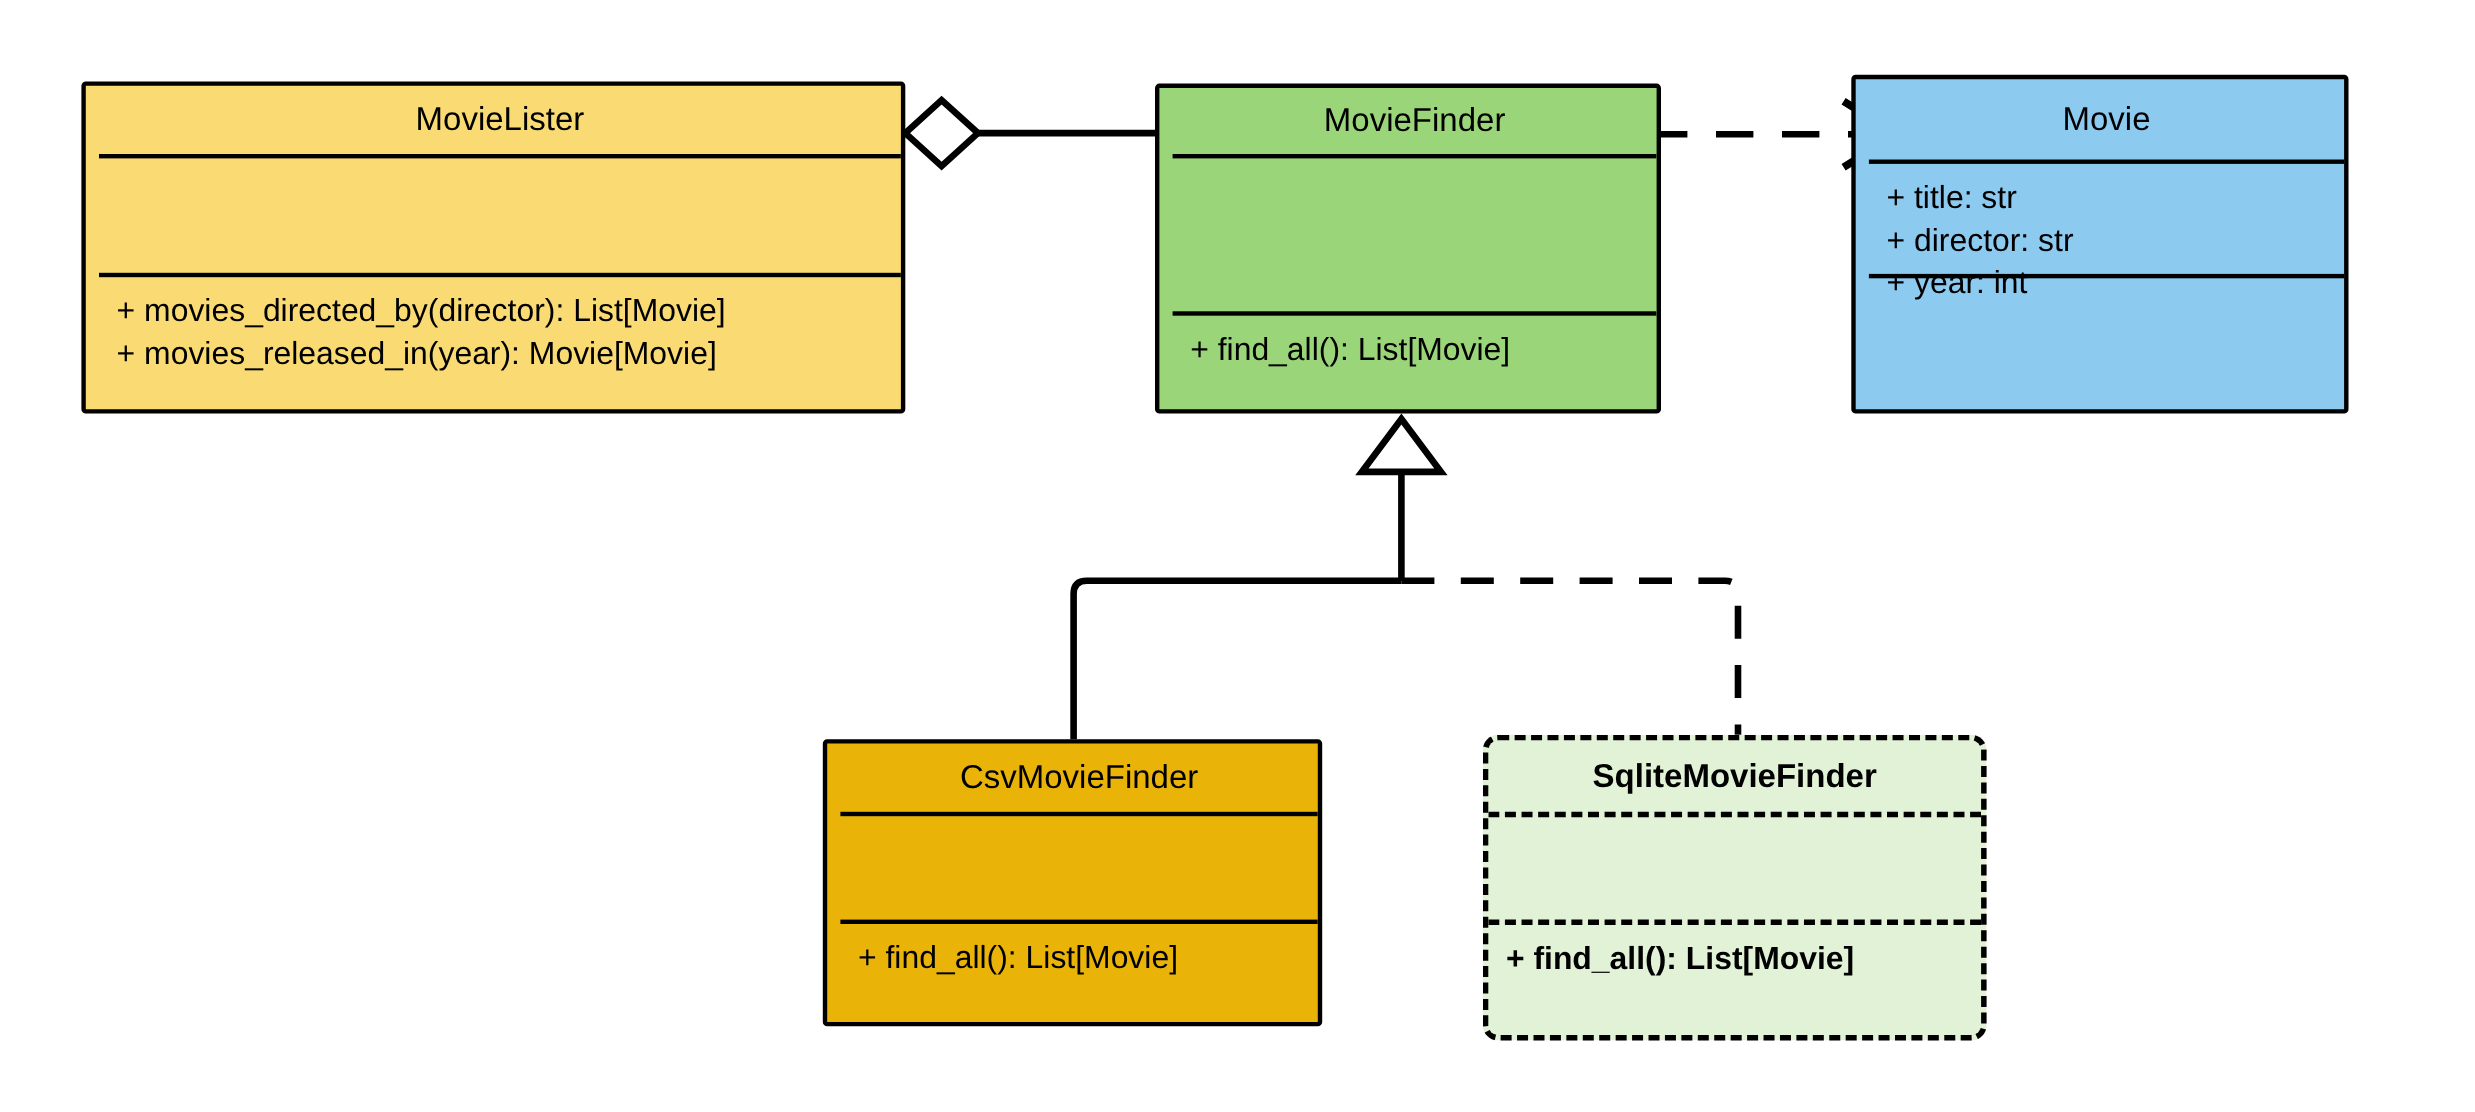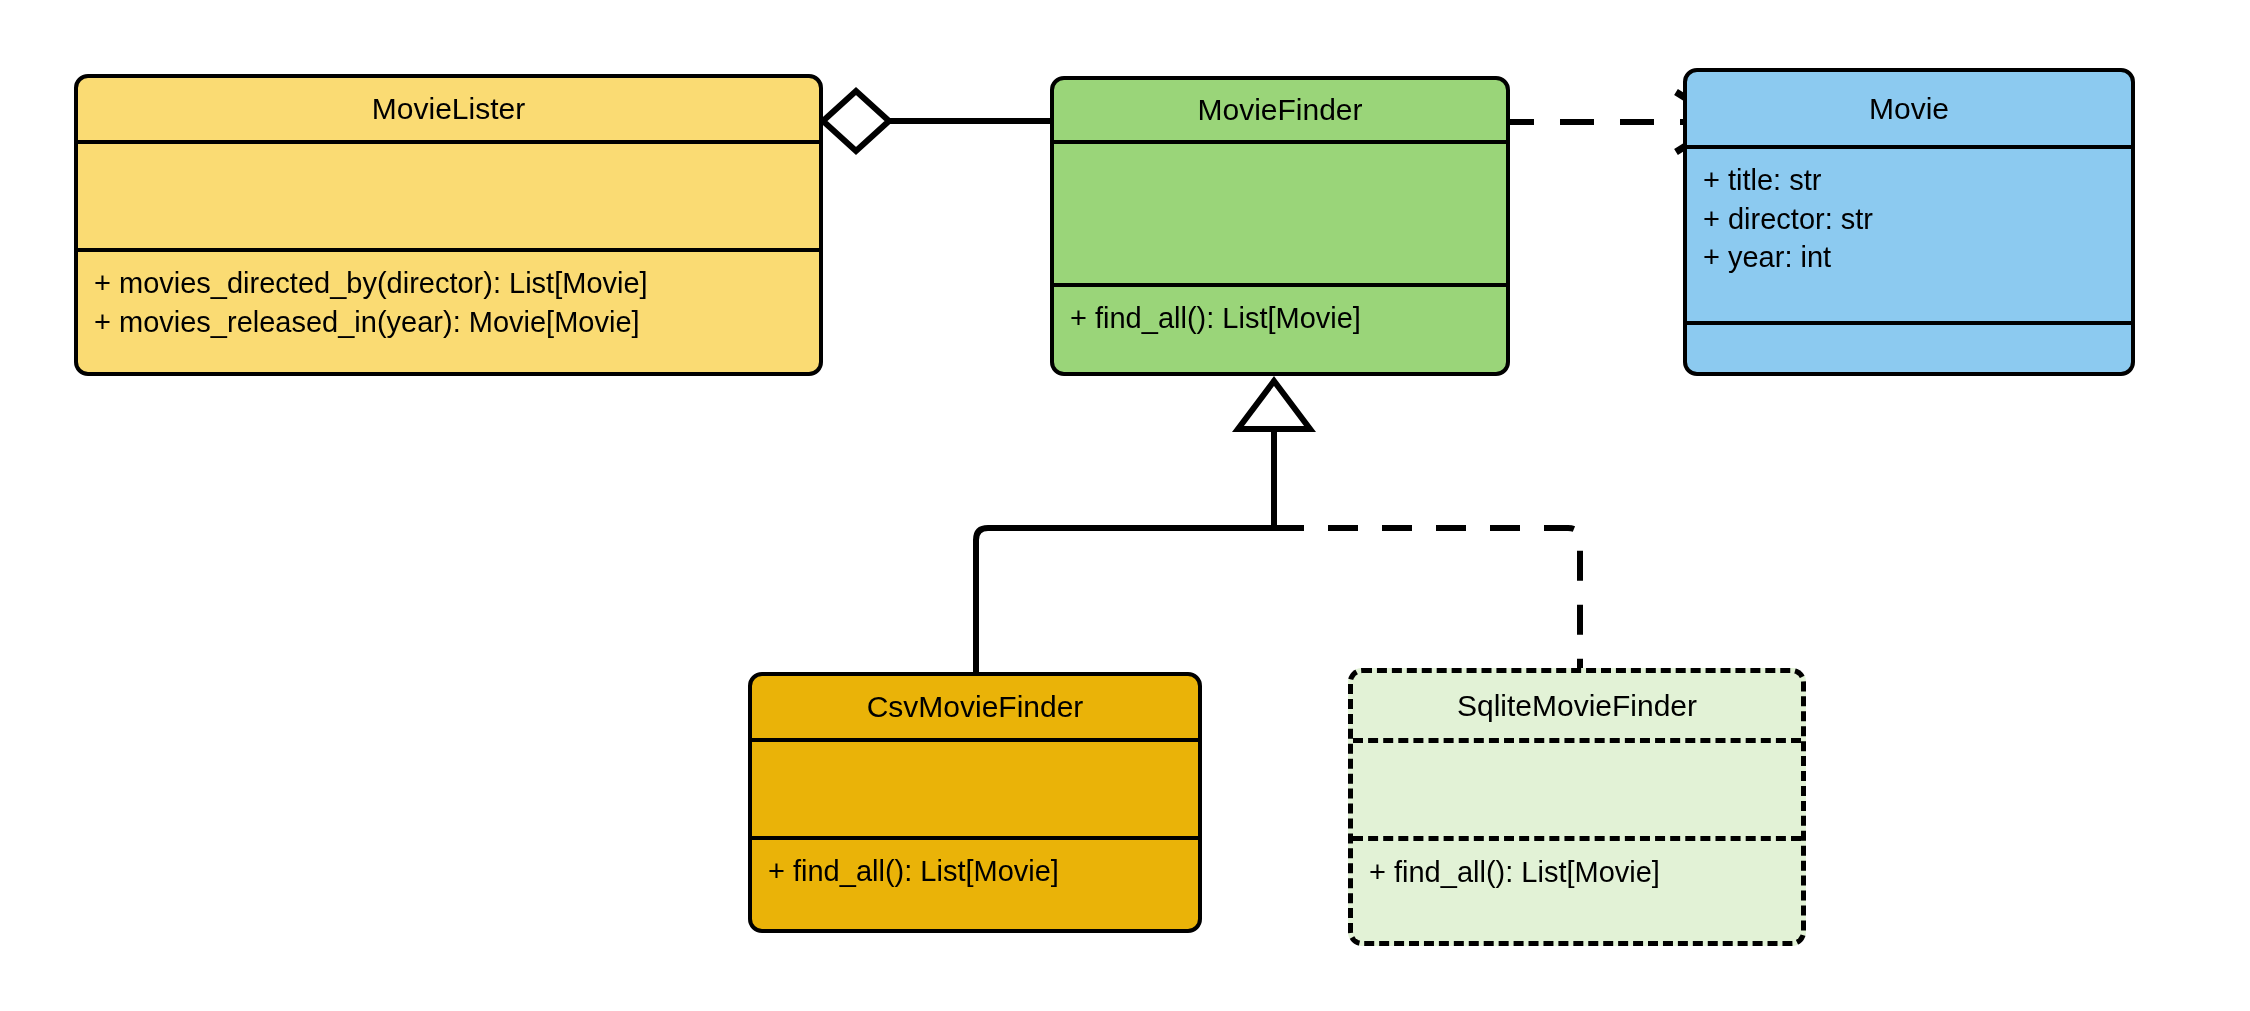--- a/index.html
+++ b/index.html
@@ -31,22 +31,22 @@
 
   
   .uml-class {
     position: absolute;
     box-sizing: border-box;
     border: 4px solid #000000;
     display: flex;
     flex-direction: column;
     overflow: hidden;
   }
-  .uml-class.rounded { border-radius: 14px; }
-  .uml-class.dashed  { border-style: dashed; border-width: 5px; }
+  .uml-class.rounded { border-radius: 4px; padding-left: 12px; }
+  .uml-class.dashed  { border-style: dashed; border-width: 5px; font-weight: bold; }
 
   .cls-name {
     box-sizing: border-box;
     text-align: center;
     color: #000000;
     font-size: 30px;
     line-height: 1;
     display: flex;
     align-items: center;
     justify-content: center;
@@ -88,21 +88,21 @@
     background: #9ad579;
   }
   #node-moviefinder .cls-name  { height: 64px; }
   #node-moviefinder .cls-attrs { height: 143px; }
 
   #node-movie {
     left: 1683px; top: 68px; width: 452px; height: 308px;
     background: #8ccaf0;
   }
   #node-movie .cls-name  { height: 77px; }
-  #node-movie .cls-attrs { height: 176px; }
+  #node-movie .cls-attrs { height: 104px; }
 
   #node-csvmoviefinder {
     left: 748px; top: 672px; width: 454px; height: 261px;
     background: #eab308;
   }
   #node-csvmoviefinder .cls-name  { height: 66px; }
   #node-csvmoviefinder .cls-attrs { height: 98px; }
 
   #node-sqlitemoviefinder {
     left: 1348px; top: 668px; width: 458px; height: 278px;

